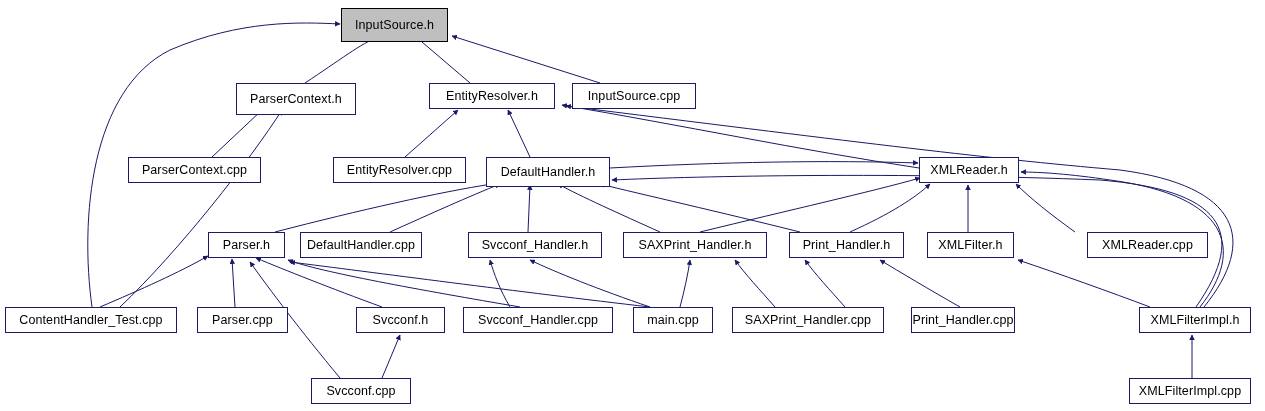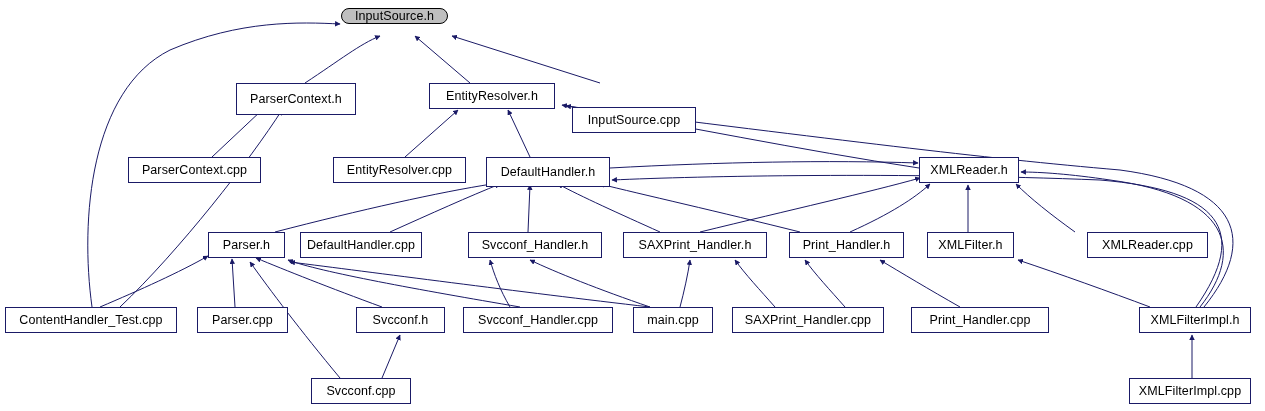--- a/index.html
+++ b/index.html
@@ -88,39 +88,39 @@
         <path d="M 775 307 C 760 290 745 274 735 260" fill="none" stroke="#1a1a66" stroke-width="1" marker-end="url(#arrow)"></path>
         <path d="M 845 307 C 830 290 815 274 805 260" fill="none" stroke="#1a1a66" stroke-width="1" marker-end="url(#arrow)"></path>
         <path d="M 960 307 C 930 290 900 272 880 260" fill="none" stroke="#1a1a66" stroke-width="1" marker-end="url(#arrow)"></path>
         <path d="M 1150 307 C 1110 292 1060 274 1018 260" fill="none" stroke="#1a1a66" stroke-width="1" marker-end="url(#arrow)"></path>
         <path d="M 1192 378 L 1192 335" fill="none" stroke="#1a1a66" stroke-width="1" marker-end="url(#arrow)"></path>
         <path d="M 1196 307 C 1250 230 1220 190 1100 180 C 900 172 700 176 612 180" fill="none" stroke="#1a1a66" stroke-width="1" marker-end="url(#arrow)"></path>
         <path d="M 1204 307 C 1258 240 1240 186 1120 170 C 980 158 840 140 566 106" fill="none" stroke="#1a1a66" stroke-width="1" marker-end="url(#arrow)"></path>
       </g>
   </svg>
   <div id="node-layer">
-      <div class="node root" style="left: 341px; top: 8px; width: 107px; height: 16px; border-radius: 9px;">InputSource.h</div>
+      <div class="node root" style="left: 341px; top: 8px; width: 107px; height: 34px;">InputSource.h</div>
       <div class="node" style="left: 236px; top: 83px; width: 120px; height: 32px;">ParserContext.h</div>
       <div class="node" style="left: 429px; top: 83px; width: 126px; height: 26px;">EntityResolver.h</div>
-      <div class="node" style="left: 572px; top: 83px; width: 124px; height: 26px; margin-top: 24px;">InputSource.cpp</div>
+      <div class="node" style="left: 572px; top: 83px; width: 124px; height: 26px;">InputSource.cpp</div>
       <div class="node" style="left: 128px; top: 157px; width: 133px; height: 26px;">ParserContext.cpp</div>
       <div class="node" style="left: 333px; top: 157px; width: 133px; height: 26px;">EntityResolver.cpp</div>
       <div class="node" style="left: 486px; top: 157px; width: 124px; height: 30px;">DefaultHandler.h</div>
       <div class="node" style="left: 919px; top: 157px; width: 100px; height: 26px;">XMLReader.h</div>
       <div class="node" style="left: 208px; top: 232px; width: 77px; height: 26px;">Parser.h</div>
       <div class="node" style="left: 300px; top: 232px; width: 122px; height: 26px;">DefaultHandler.cpp</div>
       <div class="node" style="left: 468px; top: 232px; width: 134px; height: 26px;">Svcconf_Handler.h</div>
       <div class="node" style="left: 623px; top: 232px; width: 144px; height: 26px;">SAXPrint_Handler.h</div>
       <div class="node" style="left: 789px; top: 232px; width: 115px; height: 26px;">Print_Handler.h</div>
       <div class="node" style="left: 927px; top: 232px; width: 87px; height: 26px;">XMLFilter.h</div>
       <div class="node" style="left: 1039px; top: 232px; width: 121px; height: 26px; margin-left: 48px;">XMLReader.cpp</div>
       <div class="node" style="left: 5px; top: 307px; width: 172px; height: 26px;">ContentHandler_Test.cpp</div>
       <div class="node" style="left: 197px; top: 307px; width: 91px; height: 26px;">Parser.cpp</div>
       <div class="node" style="left: 356px; top: 307px; width: 89px; height: 26px;">Svcconf.h</div>
       <div class="node" style="left: 463px; top: 307px; width: 150px; height: 26px;">Svcconf_Handler.cpp</div>
       <div class="node" style="left: 633px; top: 307px; width: 80px; height: 26px;">main.cpp</div>
       <div class="node" style="left: 732px; top: 307px; width: 152px; height: 26px;">SAXPrint_Handler.cpp</div>
-      <div class="node" style="left: 911px; top: 307px; width: 138px; height: 26px;">Print_Handler.cpp</div>
+      <div class="node" style="left: 911px; top: 307px; width: 104px; height: 26px;">Print_Handler.cpp</div>
       <div class="node" style="left: 1139px; top: 307px; width: 112px; height: 26px;">XMLFilterImpl.h</div>
       <div class="node" style="left: 311px; top: 378px; width: 100px; height: 26px;">Svcconf.cpp</div>
       <div class="node" style="left: 1129px; top: 378px; width: 122px; height: 26px;">XMLFilterImpl.cpp</div>
     </div>
 </div>
 
 </body></html>

